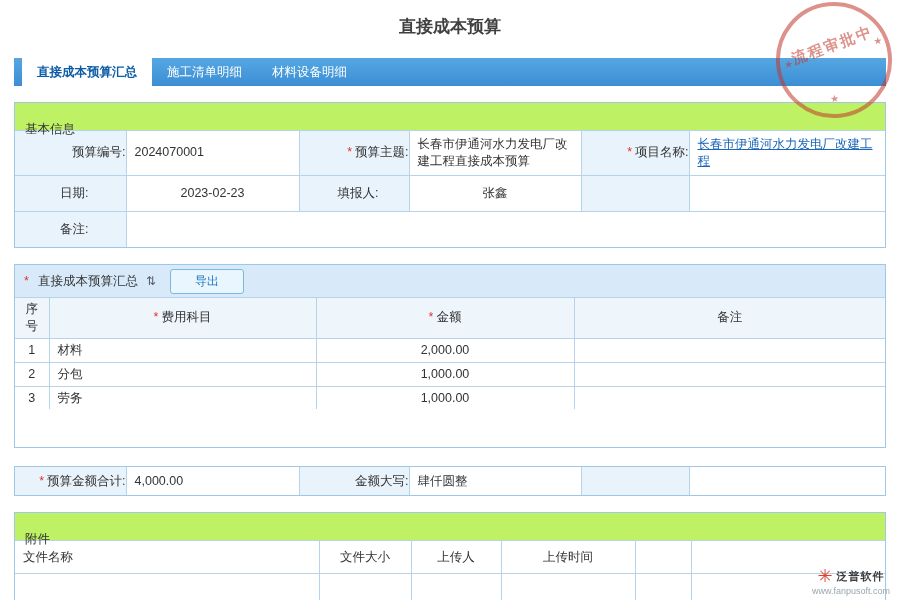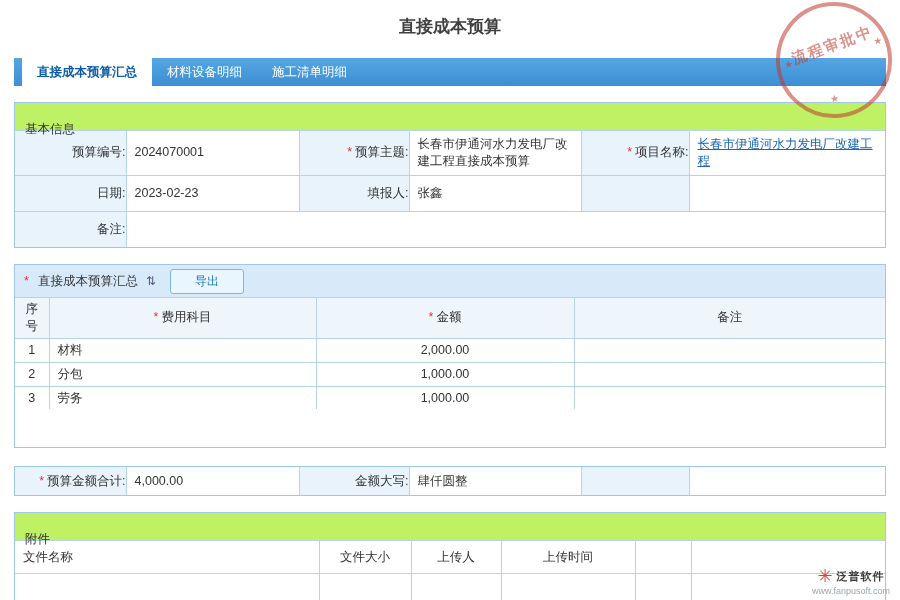--- a/index.html
+++ b/index.html
@@ -21,21 +21,21 @@
                 border-bottom:1px solid #b5d3ea; color:#333; }
 
   table.grid { width:100%; border-collapse:collapse; border:hidden; table-layout:fixed; }
   .grid td, .grid th { border:1px solid #b5d3ea; padding:3px 8px; font-size:12.5px; font-weight:normal;
                        overflow:hidden; line-height:1.35; }
   td.label { background:#e9f3fb; text-align:right; padding-right:0; }
   .req { color:#e03131; margin-right:3px; }
   a.link { color:#1a66b8; text-decoration:underline; cursor:pointer; }
 
   tr.h-big td { height:44px; }
-  tr.h-mid td { height:36px; }
+  tr.h-mid td { height:36px;text-align:center; }
 
   
   .sum-header { display:flex; align-items:center; gap:6px; background:#d8eaf9; height:33px;
                 padding:0 9px; border-bottom:1px solid #b5d3ea; }
   .sort-icon { color:#557; font-size:12px; cursor:pointer; margin-left:2px; }
   .export-btn { background:#eaf6fe; border:1px solid #7db8e3; color:#1a76c0; border-radius:3px;
                 padding:3px 24px; font-size:12px; cursor:pointer; margin-left:8px;
                 font-family:inherit; }
   .sum-table th { background:#eef6fc; height:22px; text-align:center; }
   .sum-table td { height:23px; }
@@ -79,22 +79,22 @@
   <div class="stamp">
     <div class="stamp-ring"></div>
     <div class="stamp-text">流程审批中</div>
     <span class="stamp-star star-left">★</span>
     <span class="stamp-star star-right">★</span>
     <span class="stamp-star star-bottom">★</span>
   </div>
 
   <div class="tabbar">
     <div class="tab active">直接成本预算汇总</div>
+    <div class="tab">施工清单明细</div>
     <div class="tab">材料设备明细</div>
-    <div class="tab">施工清单明细</div>
   </div>
 
   <div class="box">
     <div class="sec-header">基本信息</div>
     <table class="grid">
       <colgroup>
         <col style="width:111px">
           <col style="width:173px">
           <col style="width:110px">
         <col style="width:172px">

